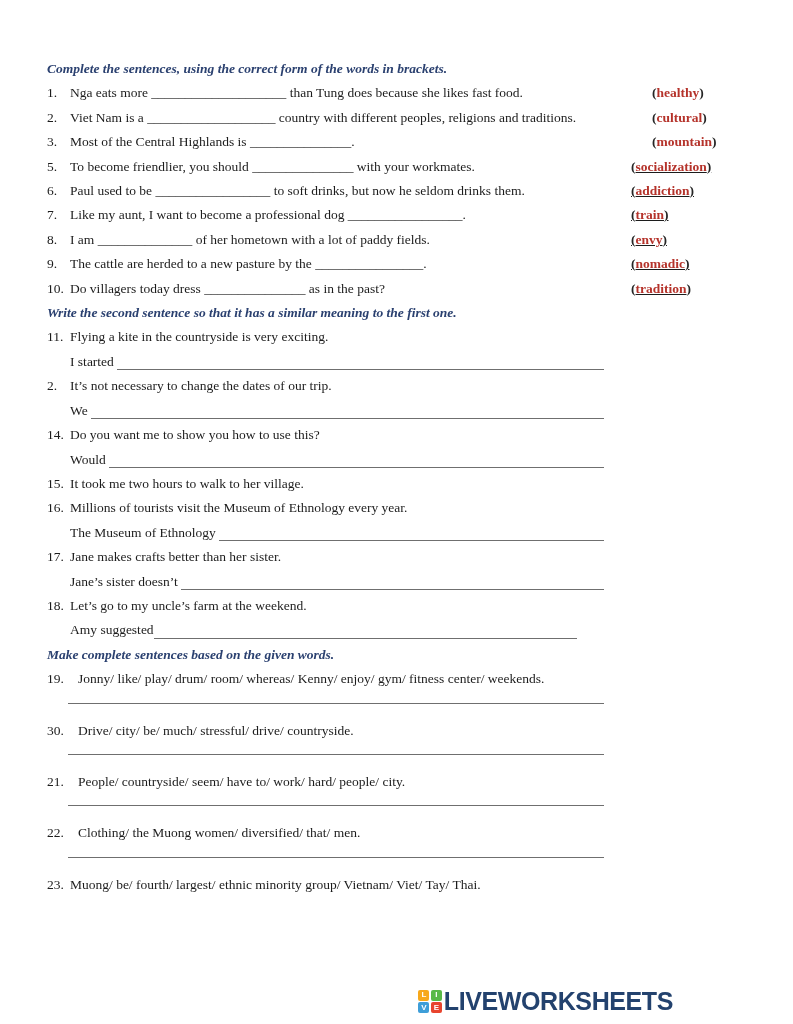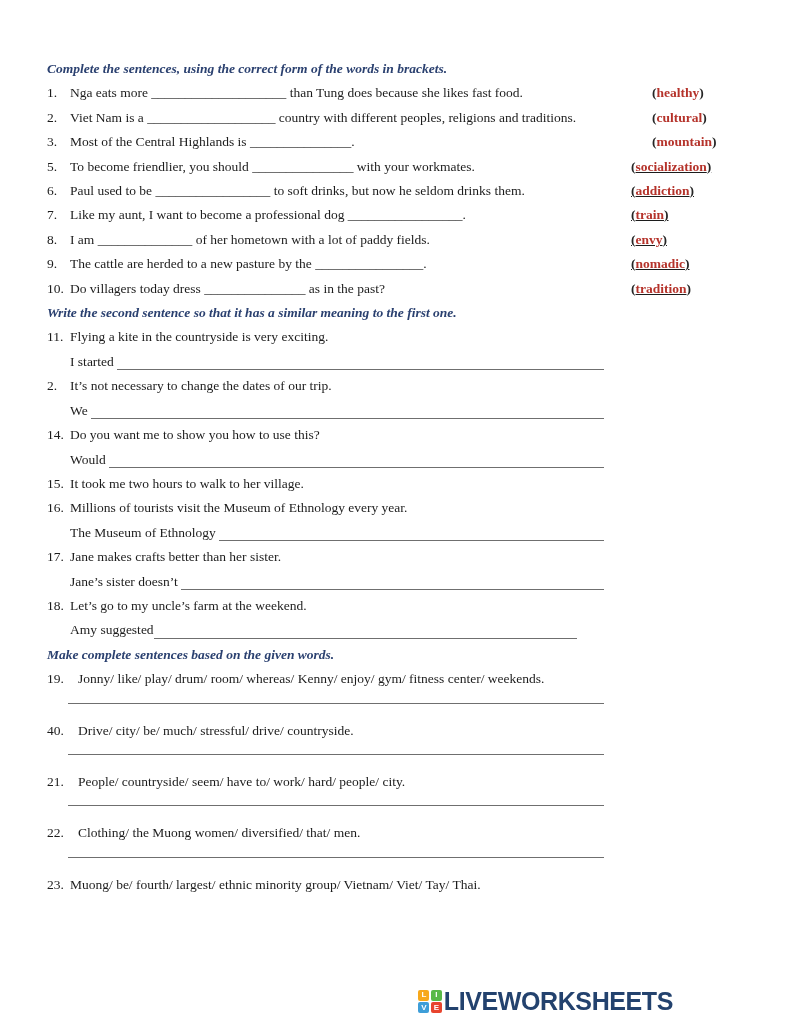--- a/index.html
+++ b/index.html
@@ -125,21 +125,21 @@
   <div class="row ans"><span class="prefix">Jane’s sister doesn’t </span><span class="line"></span></div>
 
   <div class="row s2"><span class="num">18.</span><span class="txt">Let’s go to my uncle’s farm at the weekend.</span></div>
   <div class="row ans"><span class="prefix">Amy suggested</span><span class="line short"></span></div>
 
   <div class="heading">Make complete sentences based on the given words.</div>
 
   <div class="row s3"><span class="num n3">19.</span><span class="txt">Jonny/ like/ play/ drum/ room/ whereas/ Kenny/ enjoy/ gym/ fitness center/ weekends.</span></div>
   <div class="line3"></div>
 
-  <div class="row s3"><span class="num n3">40.</span><span class="txt">Drive/ city/ be/ much/ stressful/ drive/ countryside.</span></div>
+  <div class="row s3"><span class="num n3">30.</span><span class="txt">Drive/ city/ be/ much/ stressful/ drive/ countryside.</span></div>
   <div class="line3"></div>
 
   <div class="row s3"><span class="num n3">21.</span><span class="txt">People/ countryside/ seem/ have to/ work/ hard/ people/ city.</span></div>
   <div class="line3"></div>
 
   <div class="row s3"><span class="num n3">22.</span><span class="txt">Clothing/ the Muong women/ diversified/ that/ men.</span></div>
   <div class="line3"></div>
 
   <div class="row s3"><span class="num">23.</span><span class="txt">Muong/ be/ fourth/ largest/ ethnic minority group/ Vietnam/ Viet/ Tay/ Thai.</span></div>
 

